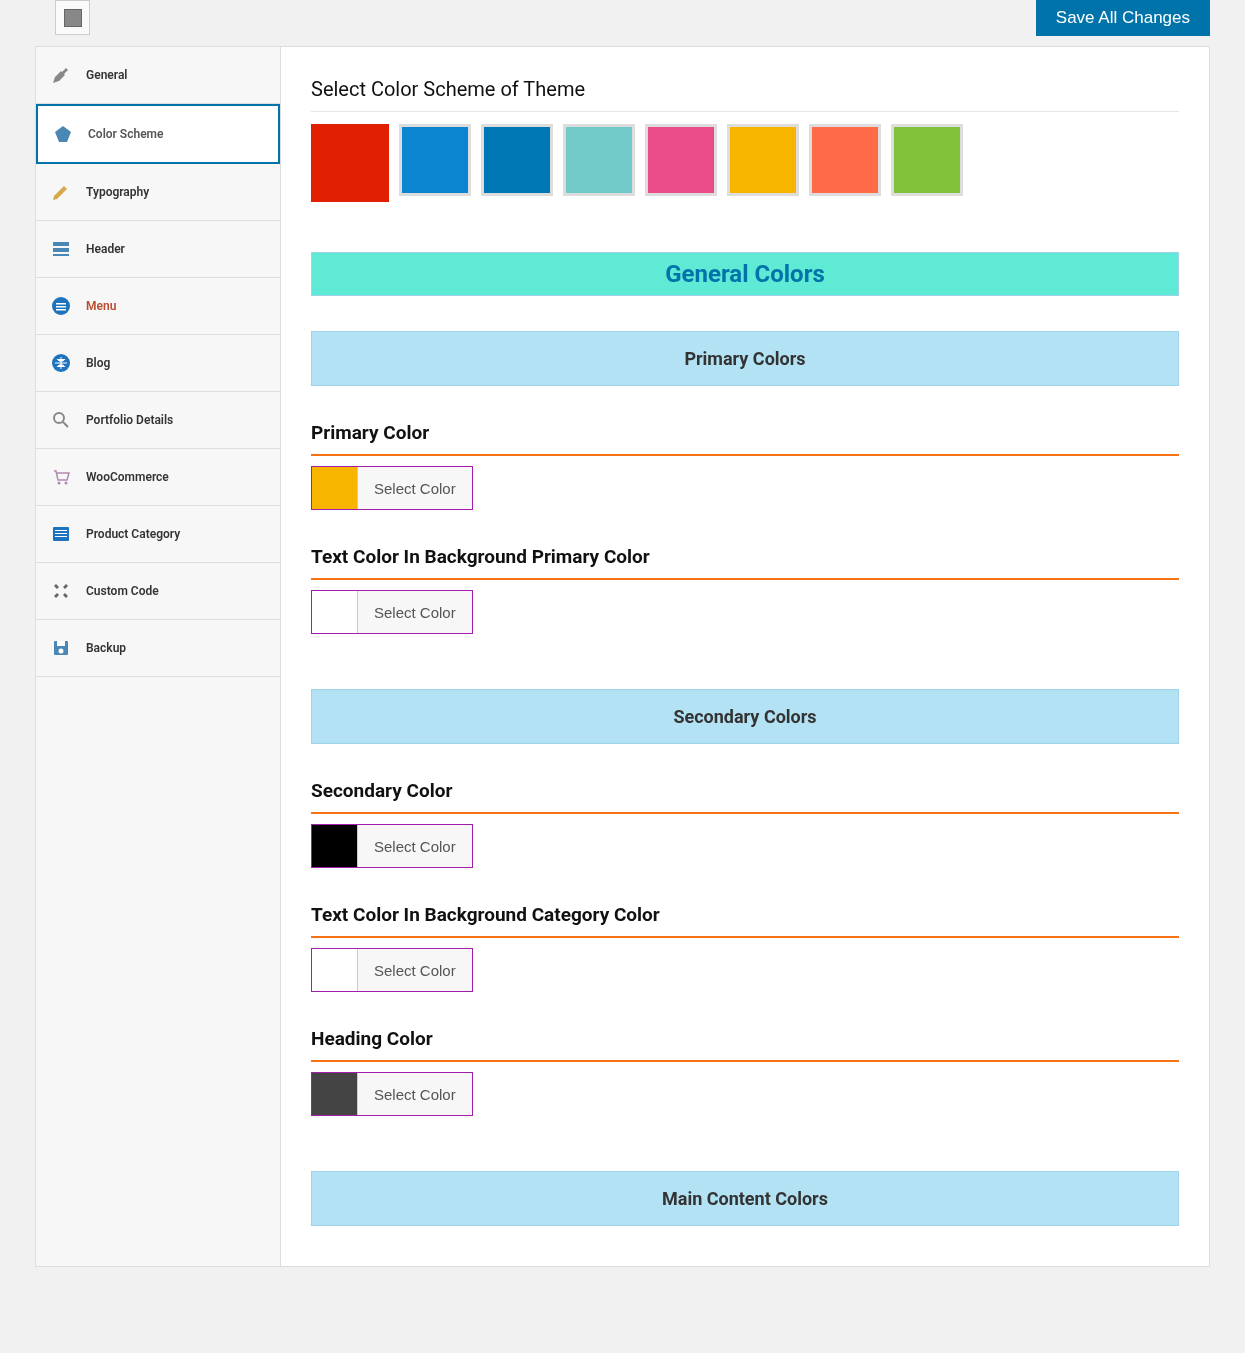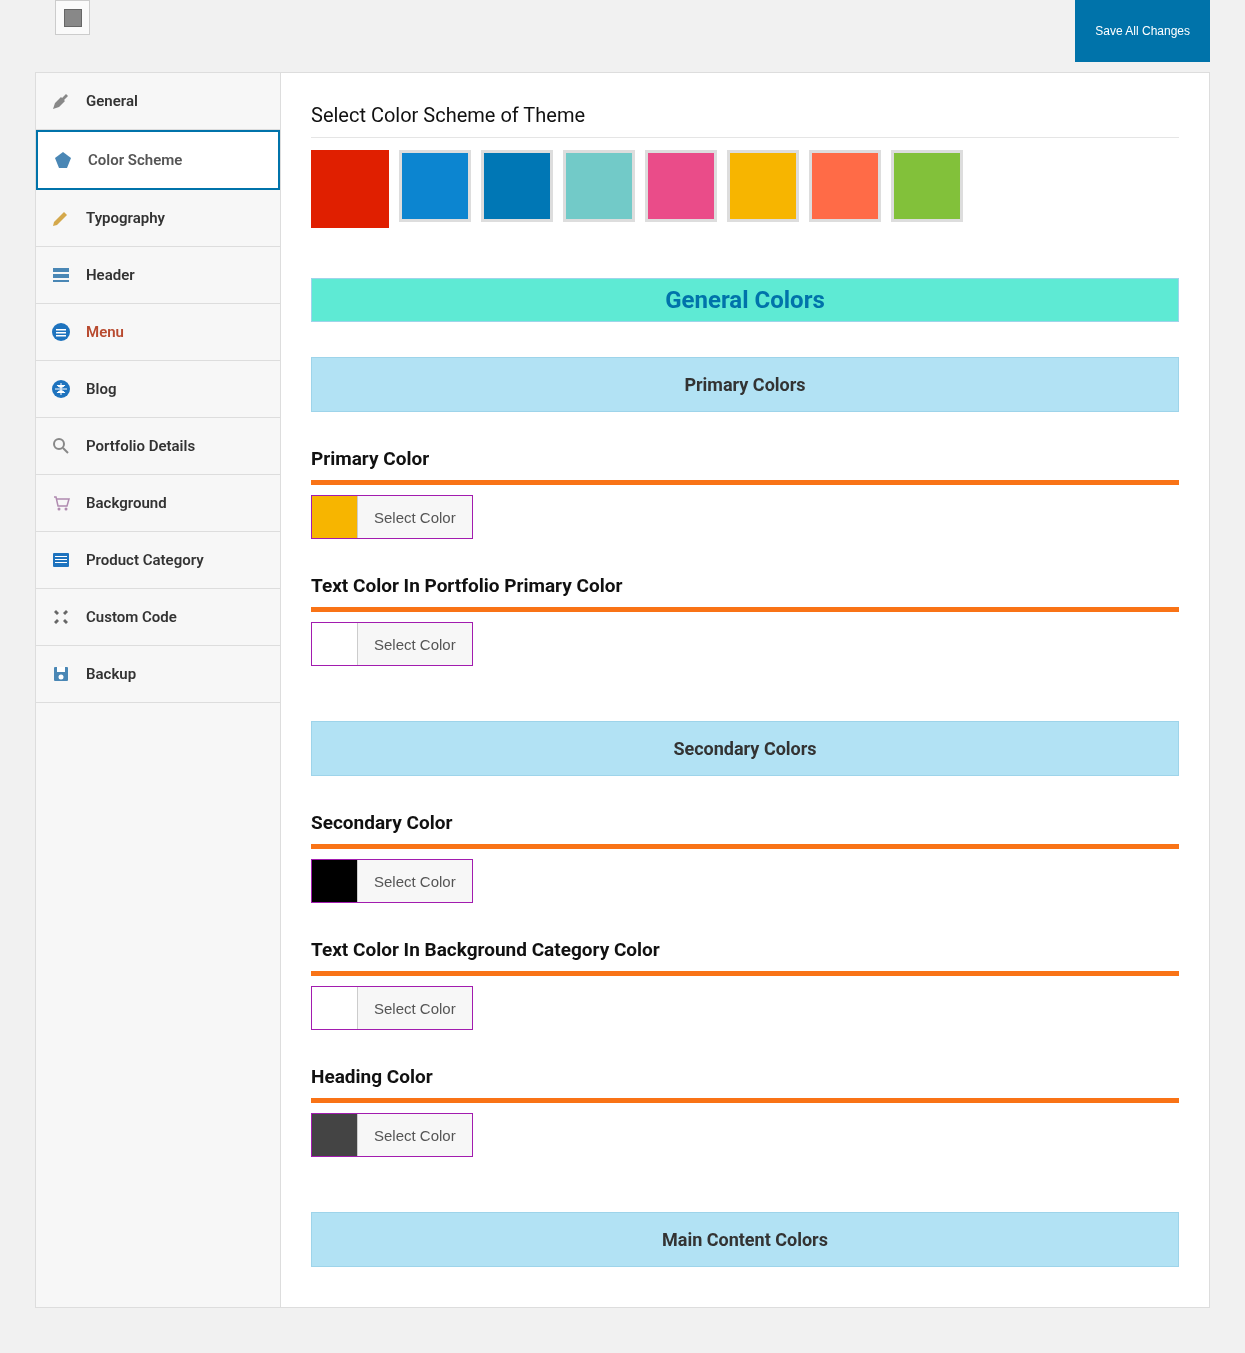--- a/index.html
+++ b/index.html
@@ -28,42 +28,42 @@
 .top-icon-inner {
   width: 18px;
   height: 18px;
   background: #888;
   border: 1px solid #666;
 }
 .save-btn {
   background: #0073aa;
   color: #fff;
   border: none;
-  padding: 24px 20px;
-  font-size: 12px;
+  padding: 8px 20px;
+  font-size: 17px;
   cursor: pointer;
 }
 .main-container {
   display: flex;
   margin: 0 35px;
   border: 1px solid #ddd;
   background: #fff;
 }
 .sidebar {
   width: 245px;
   background: #f7f7f7;
   border-right: 1px solid #ddd;
 }
 .sidebar-item {
   display: flex;
   align-items: center;
   padding: 17px 14px;
   border-bottom: 1px solid #ddd;
   cursor: pointer;
-  font-size: 15px;
+  font-size: 12px;
   font-weight: 600;
   color: #333;
 }
 .sidebar-item.active {
   background: #fff;
   border: 2px solid #0073aa;
   color: #555;
 }
 .sidebar-item.highlighted { color: #b84a2f; }
 .sidebar-icon {
@@ -121,21 +121,21 @@
   color: #333;
   margin-bottom: 35px;
   margin-top: 20px;
 }
 .field-label {
   font-size: 19px;
   font-weight: 700;
   color: #111;
   margin-bottom: 10px;
   padding-bottom: 10px;
-  border-bottom: 5px solid #f97316;
+  border-bottom: 2px solid #f97316;
 }
 .color-picker {
   display: inline-flex;
   border: 1px solid #a21caf;
   background: #f7f7f7;
   margin-bottom: 35px;
 }
 .color-swatch-small {
   width: 45px;
   height: 42px;
@@ -226,21 +226,21 @@
       <span>Portfolio Details</span>
     </div>
     <div class="sidebar-item">
       <span class="sidebar-icon">
           <svg width="20" height="20" viewBox="0 0 20 20">
             <path fill="none" stroke="#b08bb0" stroke-width="1.5" d="M3 4h2l2 9h9l2-7H6"></path>
             <circle fill="#b08bb0" cx="8" cy="16" r="1.5"></circle>
             <circle fill="#b08bb0" cx="15" cy="16" r="1.5"></circle>
           </svg>
         </span>
-      <span>Background</span>
+      <span>WooCommerce</span>
     </div>
     <div class="sidebar-item">
       <span class="sidebar-icon">
           <svg width="20" height="20" viewBox="0 0 20 20">
             <rect fill="#1e73be" x="2" y="3" width="16" height="14" rx="1"></rect>
             <rect fill="#fff" x="4" y="6" width="12" height="1"></rect>
             <rect fill="#fff" x="4" y="9" width="12" height="1"></rect>
             <rect fill="#fff" x="4" y="12" width="12" height="1"></rect>
           </svg>
         </span>
@@ -282,21 +282,21 @@
     <div class="big-heading">General Colors</div>
 
     <div class="sub-heading">Primary Colors</div>
 
     <div class="field-label">Primary Color</div>
     <div class="color-picker">
       <div class="color-swatch-small" style="background: rgb(247, 181, 0);"></div>
       <button class="select-color-btn">Select Color</button>
     </div>
 
-    <div class="field-label">Text Color In Portfolio Primary Color</div>
+    <div class="field-label">Text Color In Background Primary Color</div>
     <div class="color-picker">
       <div class="color-swatch-small" style="background: rgb(255, 255, 255);"></div>
       <button class="select-color-btn">Select Color</button>
     </div>
 
     <div class="sub-heading">Secondary Colors</div>
 
     <div class="field-label">Secondary Color</div>
     <div class="color-picker">
       <div class="color-swatch-small" style="background: rgb(0, 0, 0);"></div>

